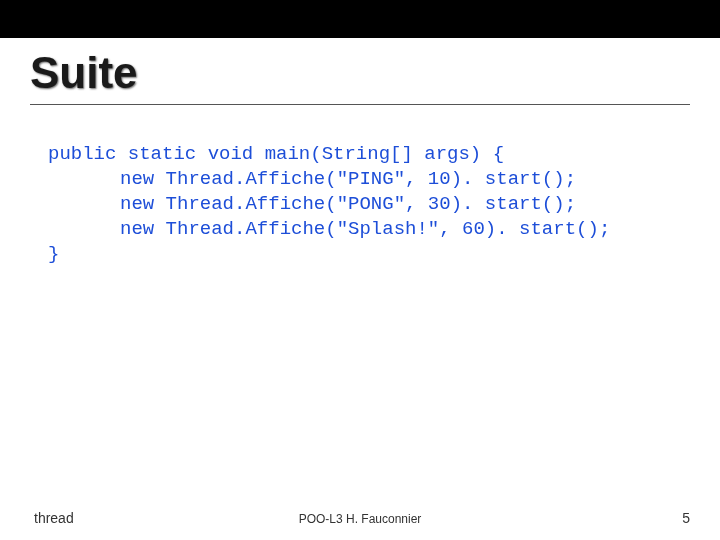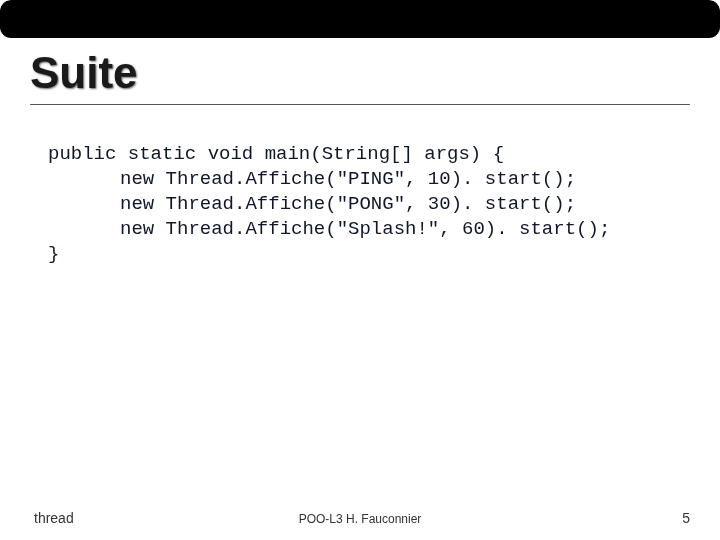--- a/index.html
+++ b/index.html
@@ -1,22 +1,22 @@
 <!DOCTYPE html>
 <html><head>
 <meta charset="utf-8">
 <style>
-  * { margin: 0; padding: 0; box-sizing: border-box; border-radius: 11px; }
+  * { margin: 0; padding: 0; box-sizing: border-box; }
   html, body { width: 720px; height: 540px; background: #fff; font-family: Arial, Helvetica, sans-serif; overflow: hidden; }
   .slide { position: relative; width: 720px; height: 540px; }
   .top-band { height: 38px; background: #000; }
   .title-wrap { padding: 10px 30px 0 30px; }
   .title { font-family: "Trebuchet MS", Verdana, Arial, sans-serif; font-size: 44px; color: #1a1a1a; text-shadow: 1px 1px 2px rgba(0,0,0,0.6); margin-bottom: 6px; }
   .title-rule { border: 0; border-top: 1px solid #555; }
-  .code-block { padding: 12px 0 0 48px; font-family: "Courier New", Courier, monospace; font-size: 19px; line-height: 1.32; white-space: pre; color: #0f172a; }
+  .code-block { padding: 12px 0 0 48px; font-family: "Courier New", Courier, monospace; font-size: 19px; line-height: 1.32; white-space: pre; color: #1d4ed8; }
   .indent1 { padding-left: 72px; }
   .footer-left { position: absolute; left: 34px; bottom: 14px; font-family: "Trebuchet MS", Verdana, Arial, sans-serif; font-size: 14px; color: #333; }
   .footer-center { position: absolute; left: 0; right: 0; bottom: 14px; text-align: center; font-family: "Trebuchet MS", Verdana, Arial, sans-serif; font-size: 12px; color: #333; }
   .footer-right { position: absolute; right: 30px; bottom: 14px; font-family: "Trebuchet MS", Verdana, Arial, sans-serif; font-size: 14px; color: #333; }
 </style>
 </head>
 <body>
 
 <div class="slide">
   <div class="top-band"></div>

